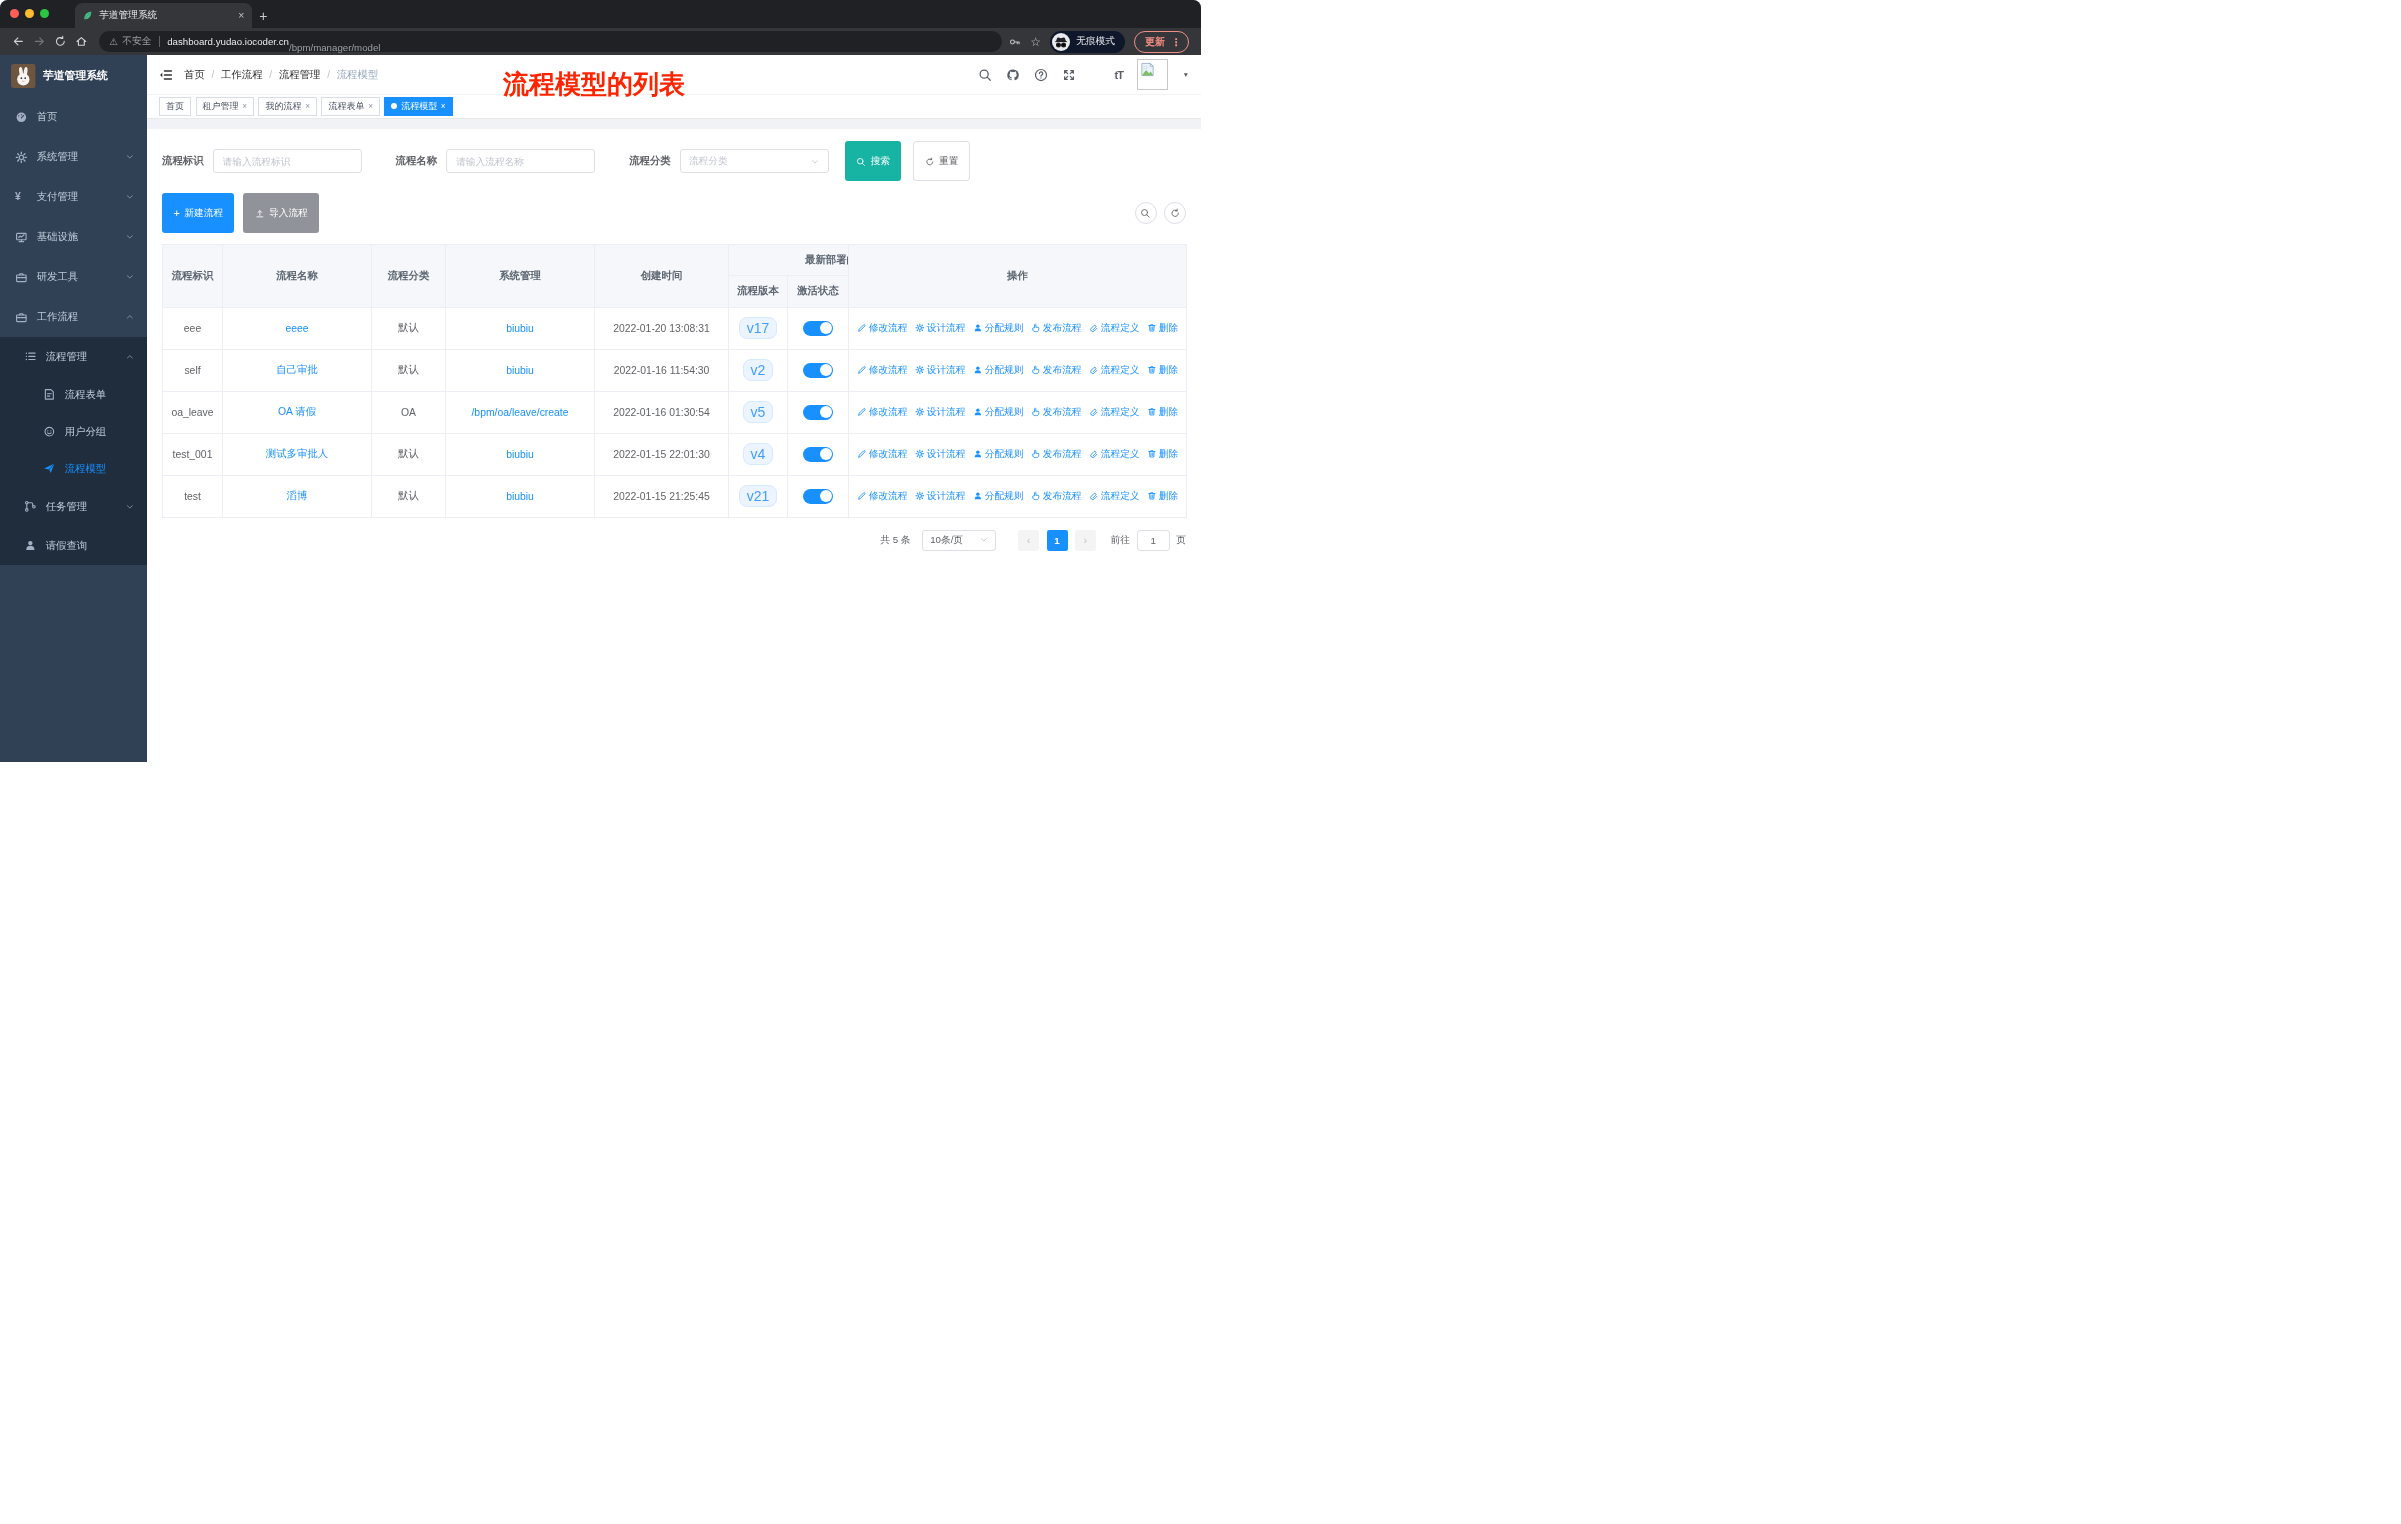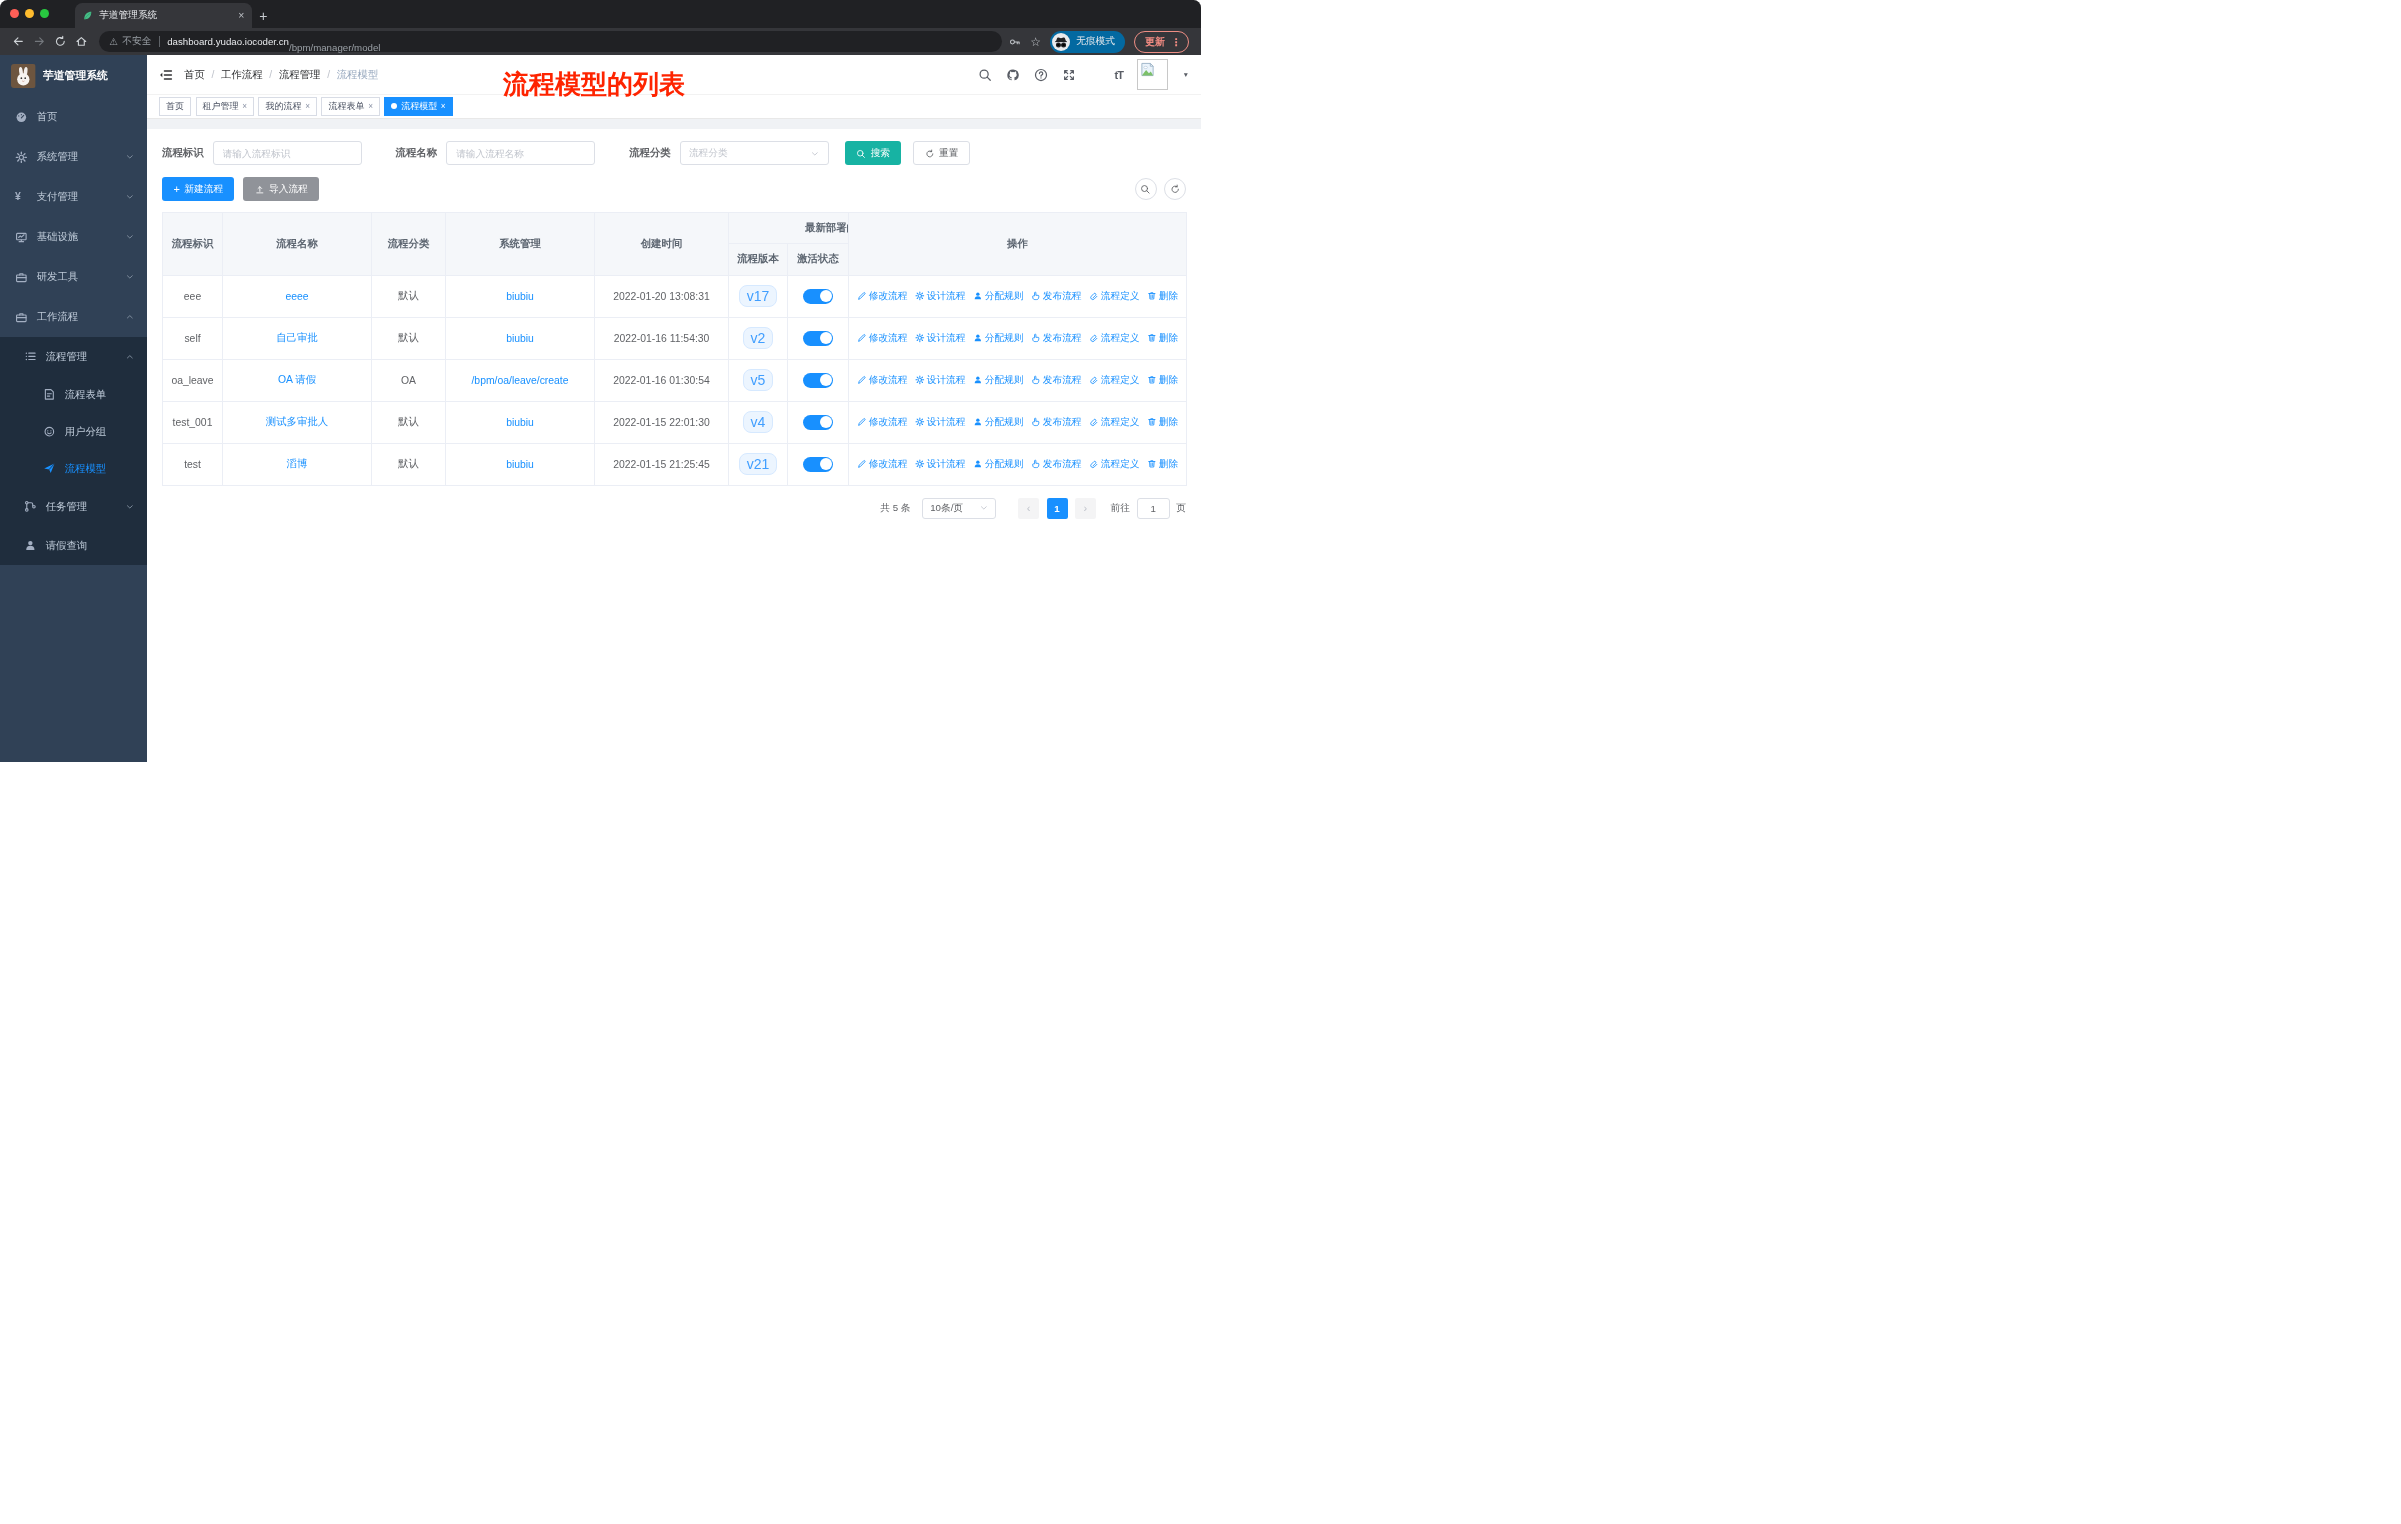--- a/index.html
+++ b/index.html
@@ -21,21 +21,21 @@
   .navbtn.dim { color:#74787d; }
   .navbtn .ic { width:12.7px; height:12.7px; }
   .omnibox { flex:1; height:21px; background:#202124; border-radius:10.4px; margin:0 7.4px; display:flex; align-items:center; padding:0 10.4px; font-size:9.7px; color:#9aa0a6; }
   .warn { font-size:9.7px; margin-right:4.5px; }
   .sec-label { margin-right:7.4px; }
   .url-host { color:#e8eaed; border-left:0.7px solid #5f6368; padding-left:7.4px; }
   .url-path { color:#9aa0a6;margin-top:12px; }
   .chrome-right { display:flex; align-items:center; gap:9px; padding-right:4.5px; }
   .keyic,.staric { color:#c3c7cc; }
   .staric { font-size:12px; cursor:pointer; }
-  .incog { background:#0369a1; border-radius:11px; height:22px; display:flex; align-items:center; gap:6px; padding:0 10.4px 0 2.2px; color:#e8eaed; font-size:9.7px; cursor:default; }
+  .incog { background:#0f172a; border-radius:11px; height:22px; display:flex; align-items:center; gap:6px; padding:0 10.4px 0 2.2px; color:#e8eaed; font-size:9.7px; cursor:default; }
   .spy { width:18px; height:18px; }
   .update { border:1.5px solid #ef8e84; border-radius:12px; height:22px; display:flex; align-items:center; gap:6px; padding:0 6.7px 0 9.7px; color:#f28b82; font-size:10px; font-weight:600; cursor:pointer; }
   .update-dots { font-size:10.4px; letter-spacing:0; }
 
   
   .app { display:flex; height:707px; }
   .sidebar { width:147px; background:#304156; color:#bfcbd9; flex-shrink:0; display:flex; flex-direction:column; }
   .logo-row { height:42px; display:flex; align-items:center; gap:7.4px; padding-left:11px; }
   .logo-img { width:24.6px; height:24.6px; border-radius:3px; overflow:hidden; flex-shrink:0; }
   .app-title { color:#fff; font-weight:700; font-size:10.8px; }
@@ -74,21 +74,21 @@
   .tag-dot { width:6px; height:6px; border-radius:50%; background:#fff; display:inline-block; }
 
   .content { flex:1; margin-top:10.4px; background:#fff; padding:12px 15px 0 15px; overflow:hidden; }
   .search-form { display:flex; align-items:center; color:#606266; }
   .sf-item { display:flex; align-items:center; margin-right:34px; }
   .sf-label { font-weight:700; margin-right:9px; font-size:10.4px; white-space:nowrap; }
   .sf-input { width:149px; height:24px; border:0.7px solid #dcdfe6; border-radius:3px; padding:0 9px; font-size:9.7px; color:#606266; outline:none; font-family:inherit; }
   .sf-input::placeholder { color:#c0c4cc; }
   .sf-select { width:149px; height:24px; border:0.7px solid #dcdfe6; border-radius:3px; display:flex; align-items:center; justify-content:space-between; padding:0 8.2px; color:#c0c4cc; font-size:9.7px; cursor:pointer; background:#fff; }
   .sf-select .chev { color:#c0c4cc; }
-  .btn { height:24px; border-radius:3px; border:0.7px solid transparent; display:inline-flex; align-items:center; gap:4.5px; padding:0 10.4px; font-size:9.7px; cursor:pointer; font-family:inherit; white-space:nowrap; }
+  .btn { height:40px; border-radius:3px; border:0.7px solid transparent; display:inline-flex; align-items:center; gap:4.5px; padding:0 10.4px; font-size:9.7px; cursor:pointer; font-family:inherit; white-space:nowrap; }
   .btn .ic { width:9.7px; height:9.7px; }
   .btn-search { background:#17b3a3; color:#fff; margin-right:12px; }
   .btn-reset { background:#fff; border-color:#dcdfe6; color:#606266; }
   .action-row { display:flex; align-items:center; margin-top:12px; }
   .btn-create { background:#1890ff; color:#fff; margin-right:9px; }
   .btn-create .plus { font-size:11px; font-weight:400; }
   .btn-import { background:#909399; color:#fff; }
   .row-tools { margin-left:auto; display:flex; gap:7.4px; }
   .circle-btn { width:22px; height:22px; border-radius:50%; border:0.7px solid #dcdfe6; background:#fff; color:#606266; display:flex; align-items:center; justify-content:center; cursor:pointer; }
   .circle-btn .ic { width:10.4px; height:10.4px; }

